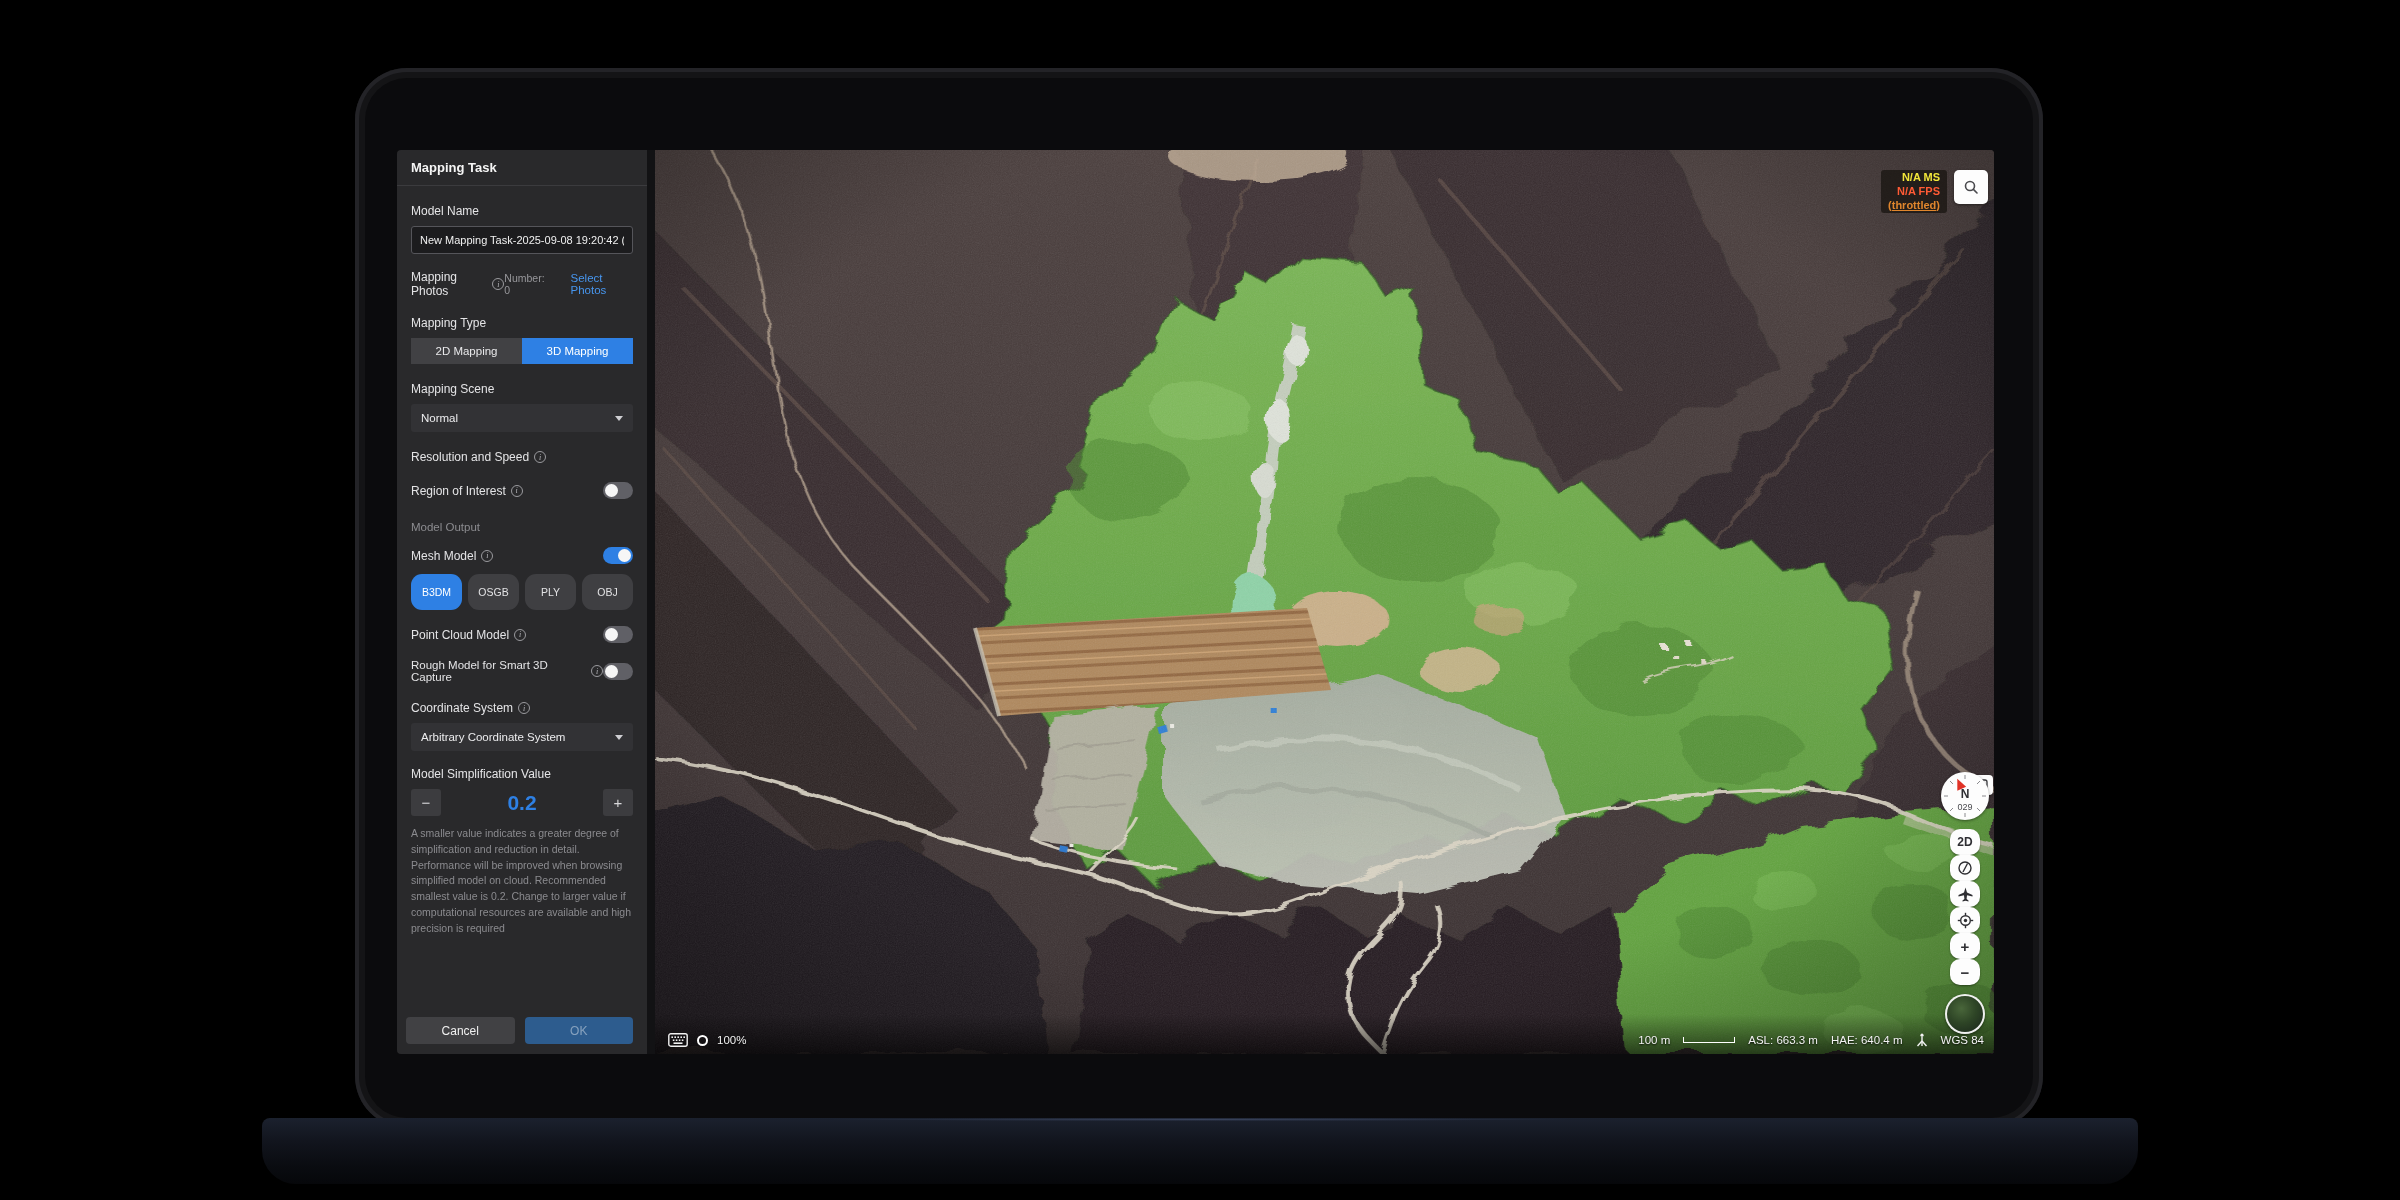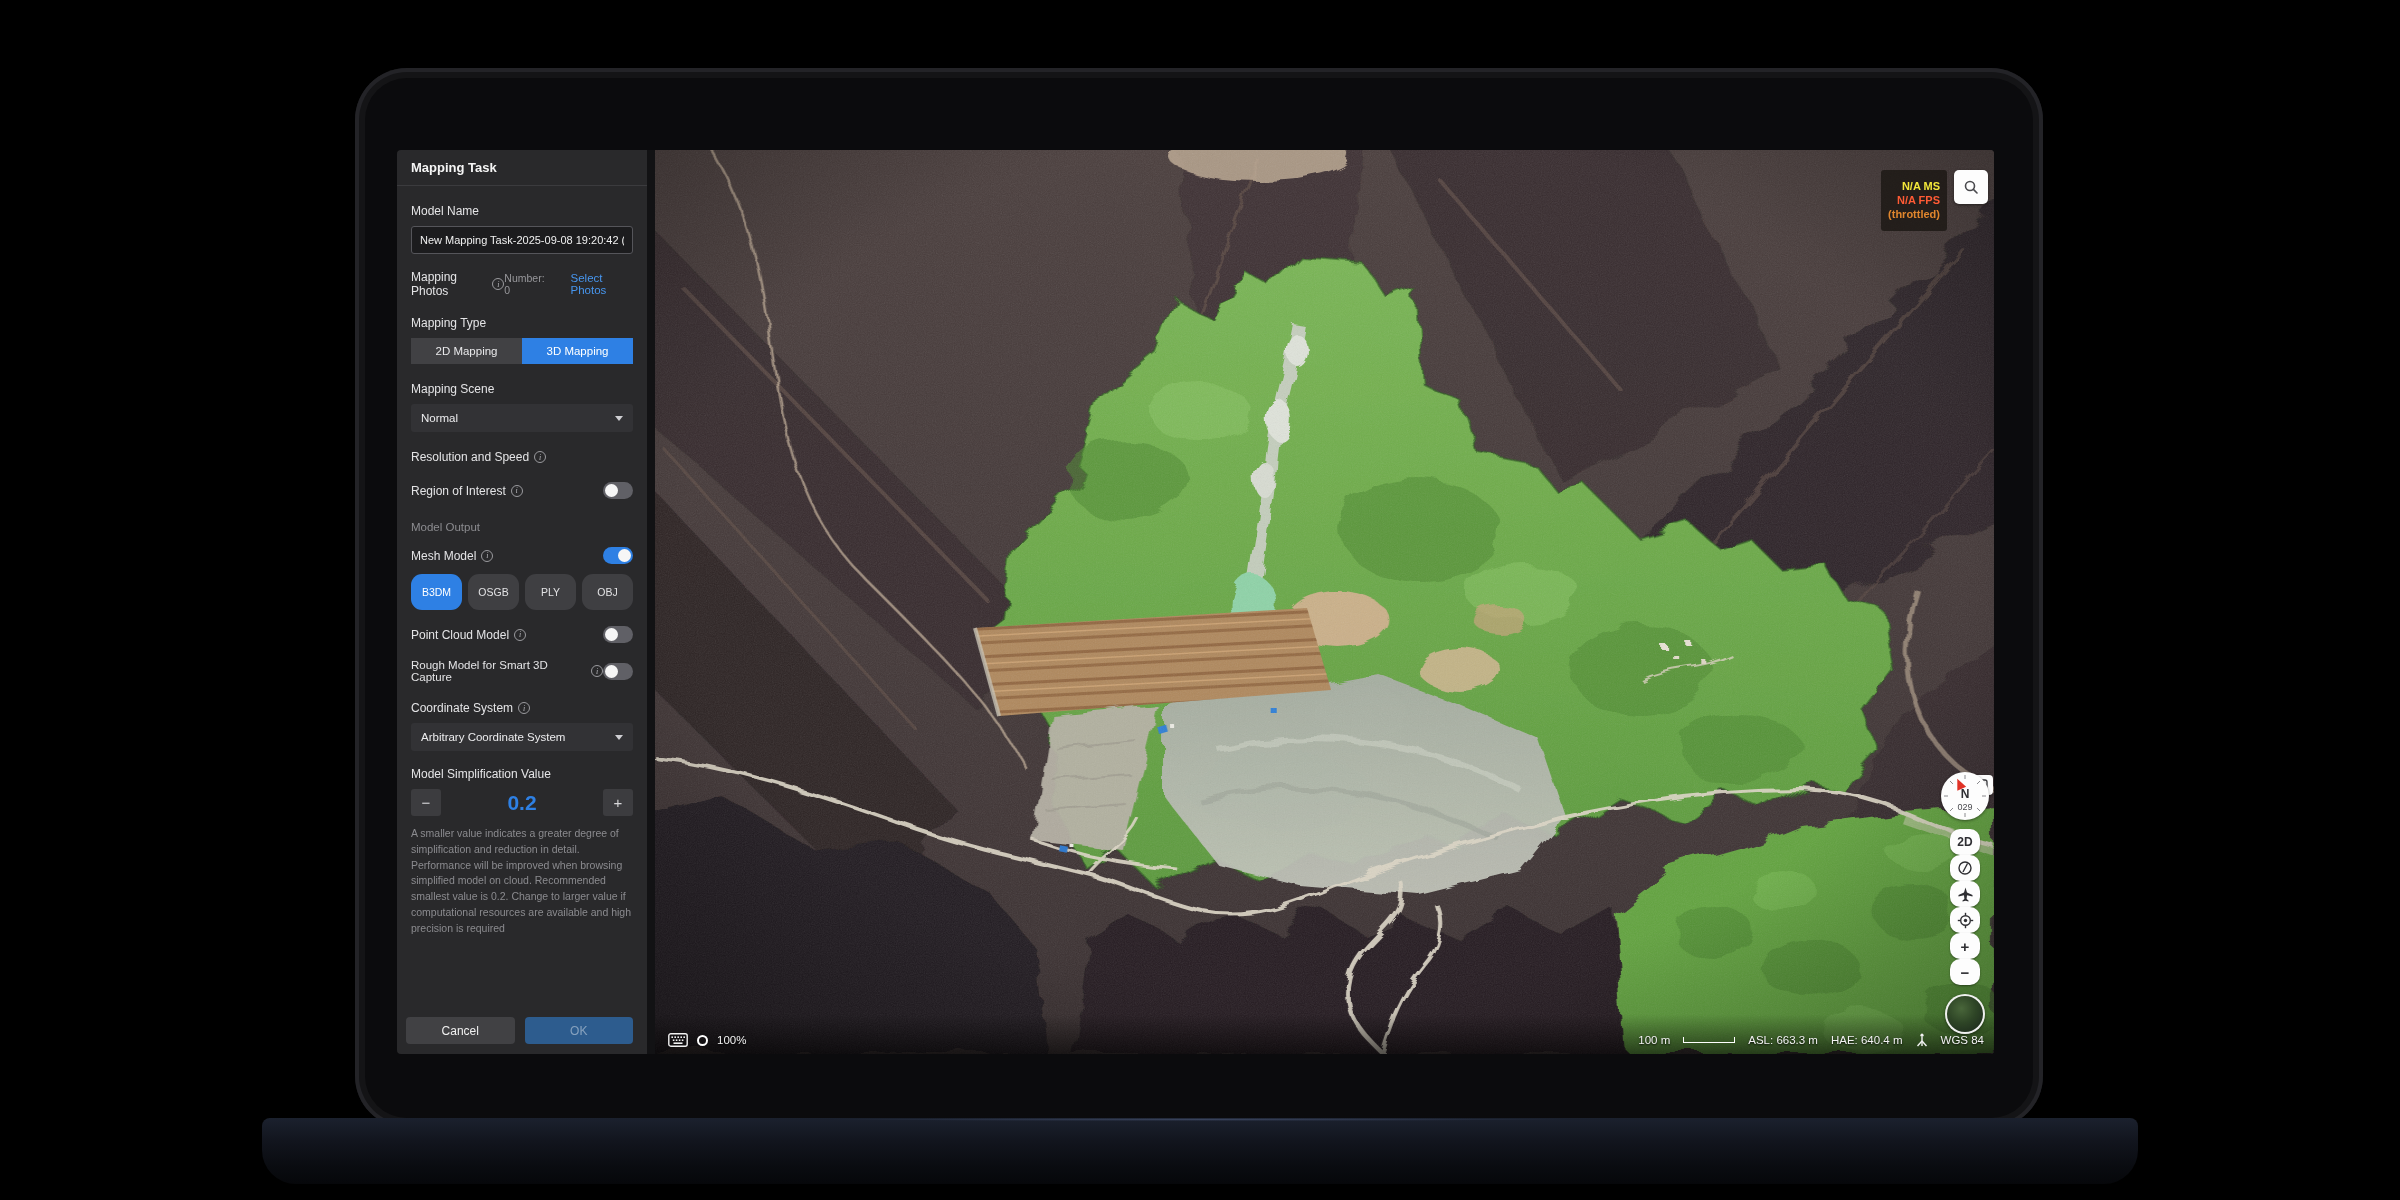--- a/index.html
+++ b/index.html
@@ -64,26 +64,26 @@
             align-items:center;justify-content:center;cursor:pointer;}
   .step-val{flex:1;text-align:center;font-size:21px;font-weight:bold;color:#2e80e4;}
   .desc{font-size:10.5px;line-height:1.5;color:#8b8b8f;}
   .panel-footer{flex:none;display:flex;gap:10px;padding:0 14px 10px 9px;}
   .btn{flex:1;height:27px;border-radius:4px;display:flex;align-items:center;justify-content:center;font-size:12px;cursor:pointer;}
   .btn.cancel{background:#414144;color:#f0f0f0;}
   .btn.ok{background:#2d5c8e;color:rgba(255,255,255,.42);}
   
   .map{position:relative;flex:1;overflow:hidden;background:#3c3234;}
   .scene{position:absolute;inset:0;width:100%;height:100%;display:block;}
-  .stats{position:absolute;top:20px;right:47px;background:rgba(25,22,18,.78);border-radius:3px;padding:10px 7px;
+  .stats{position:absolute;top:20px;right:47px;background:rgba(25,22,18,.78);border-radius:3px;padding:1px 7px;
          text-align:right;line-height:1.25;}
   .stats div{font-size:11px;font-weight:bold;}
   .stats .ms{color:#f2e73a;}
   .stats .fps{color:#ff5b35;}
-  .stats .thr{color:#e0862d;}
+  .stats .thr{color:#e0862d;text-decoration:underline;}
   .search-btn{position:absolute;top:20px;right:6px;width:34px;height:34px;background:#fdfdfd;border-radius:5px;
         display:flex;align-items:center;justify-content:center;box-shadow:0 1px 3px rgba(0,0,0,.45);cursor:pointer;}
   .right-tools{position:absolute;right:5px;top:622px;width:48px;display:flex;flex-direction:column;align-items:center;}
   .compass-wrap{position:relative;width:48px;height:48px;margin-bottom:9px;}
   .chat-bubble{position:absolute;right:-4px;top:3px;width:24px;height:20px;background:#fdfdfd;border-radius:4px;
         box-shadow:0 1px 2px rgba(0,0,0,.4);display:flex;align-items:center;justify-content:center;}
   .compass{position:absolute;left:0;top:0;width:48px;height:48px;border-radius:50%;background:#fdfdfd;
         box-shadow:0 1px 3px rgba(0,0,0,.45);cursor:pointer;}
   .tool-btn{width:30px;height:26px;background:#fdfdfd;border-radius:10px;margin-top:0;display:flex;align-items:center;
         justify-content:center;font-size:12px;font-weight:bold;color:#2f2f33;box-shadow:0 1px 2px rgba(0,0,0,.4);cursor:pointer;}

